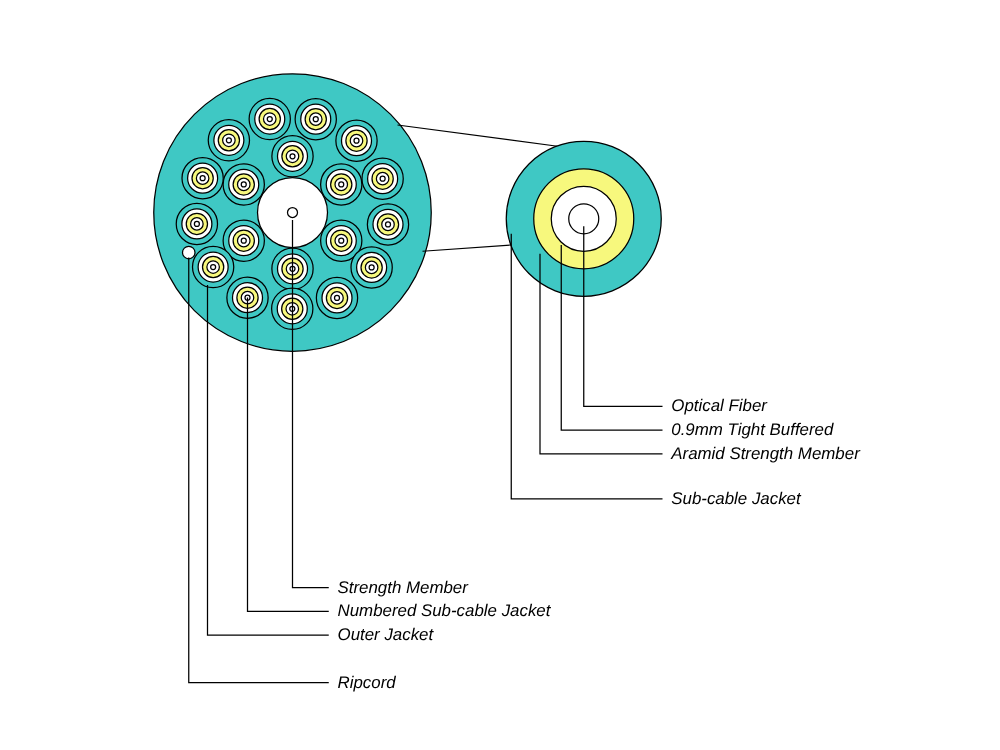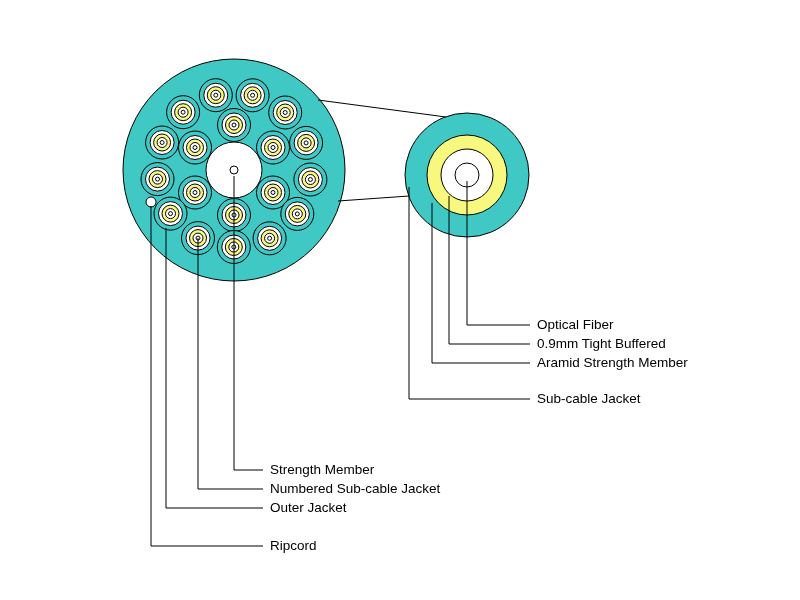--- a/index.html
+++ b/index.html
@@ -2,20 +2,21 @@
 <html><head>
 <meta charset="utf-8">
 <style>
   html,body{margin:0;padding:0;background:#fff;}
   .canvas{
     position:relative;
     width:732px;height:600px;
     background:var(--bg,#fff);
     font-family:"Liberation Sans",sans-serif;
     overflow:hidden;
+    font-style:italic;
   }
   svg{display:block;}
   svg text{
     font-family:"Liberation Sans",sans-serif;
     font-size:13.5px;
     fill:#000;
   }
   .outline{stroke:var(--line,#000);stroke-width:1;}
   .f-teal{fill:var(--teal,#3fc8c4);}
   .f-yellow{fill:var(--aramid,#f7f87d);}

